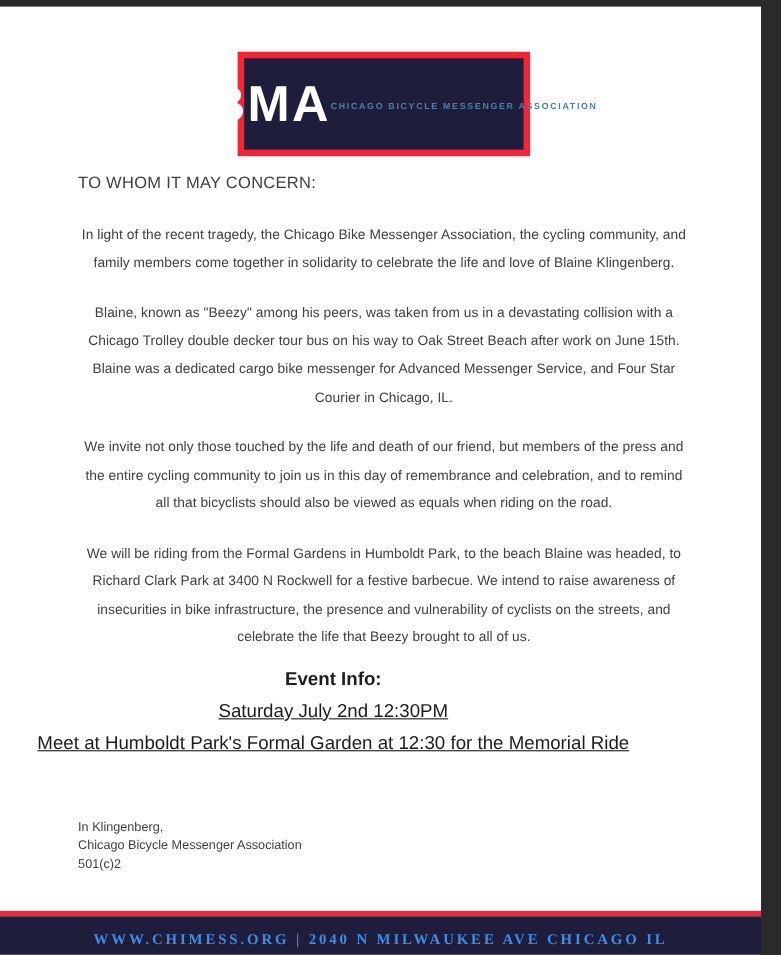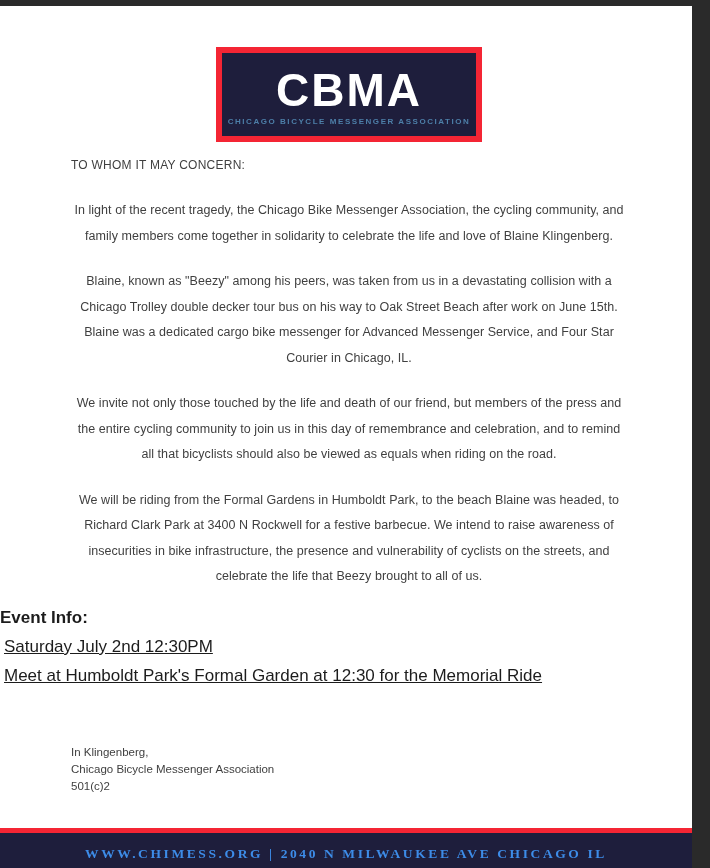--- a/index.html
+++ b/index.html
@@ -57,21 +57,21 @@
     box-sizing: border-box;
     background: #f42534;
     padding: 6px;
   }
   .logo-inner {
     width: 100%;
     height: 100%;
     box-sizing: border-box;
     background: #1e1e3c;
     display: flex;
-    flex-direction: column;
+    flex-direction: row;
     align-items: center;
     justify-content: center;
     padding-top: 4px;
   }
   .logo-mark {
     color: #ffffff;
     font-family: "Liberation Sans", sans-serif;
     font-size: 46px;
     font-weight: bold;
     letter-spacing: 2px;
@@ -90,42 +90,42 @@
 
   
   .letter {
     position: absolute;
     top: 152px;
     left: 71px;
     width: 556px;
   }
   .salutation {
     font-family: "Liberation Sans", sans-serif;
-    font-size: 12px;
+    font-size: 15px;
     color: #3f3f3f;
     letter-spacing: 0.25px;
     margin: 0 0 26px 0;
   }
   .para {
     font-family: "Liberation Sans", sans-serif;
     font-size: 12.5px;
     color: #3f3f3f;
     line-height: 25.5px;
     letter-spacing: 0.05px;
     margin: 0 0 20px 0;
     text-align: center;
   }
 
   
   .event-block {
     position: absolute;
     top: 600px;
     left: 0;
     width: 606px;
-    text-align: left;
+    text-align: center;
     font-family: "Liberation Sans", sans-serif;
     color: #1c1c1c;
   }
   .event-title {
     font-size: 17px;
     font-weight: bold;
     line-height: 24px;
     margin: 0;
   }
   .event-line {

